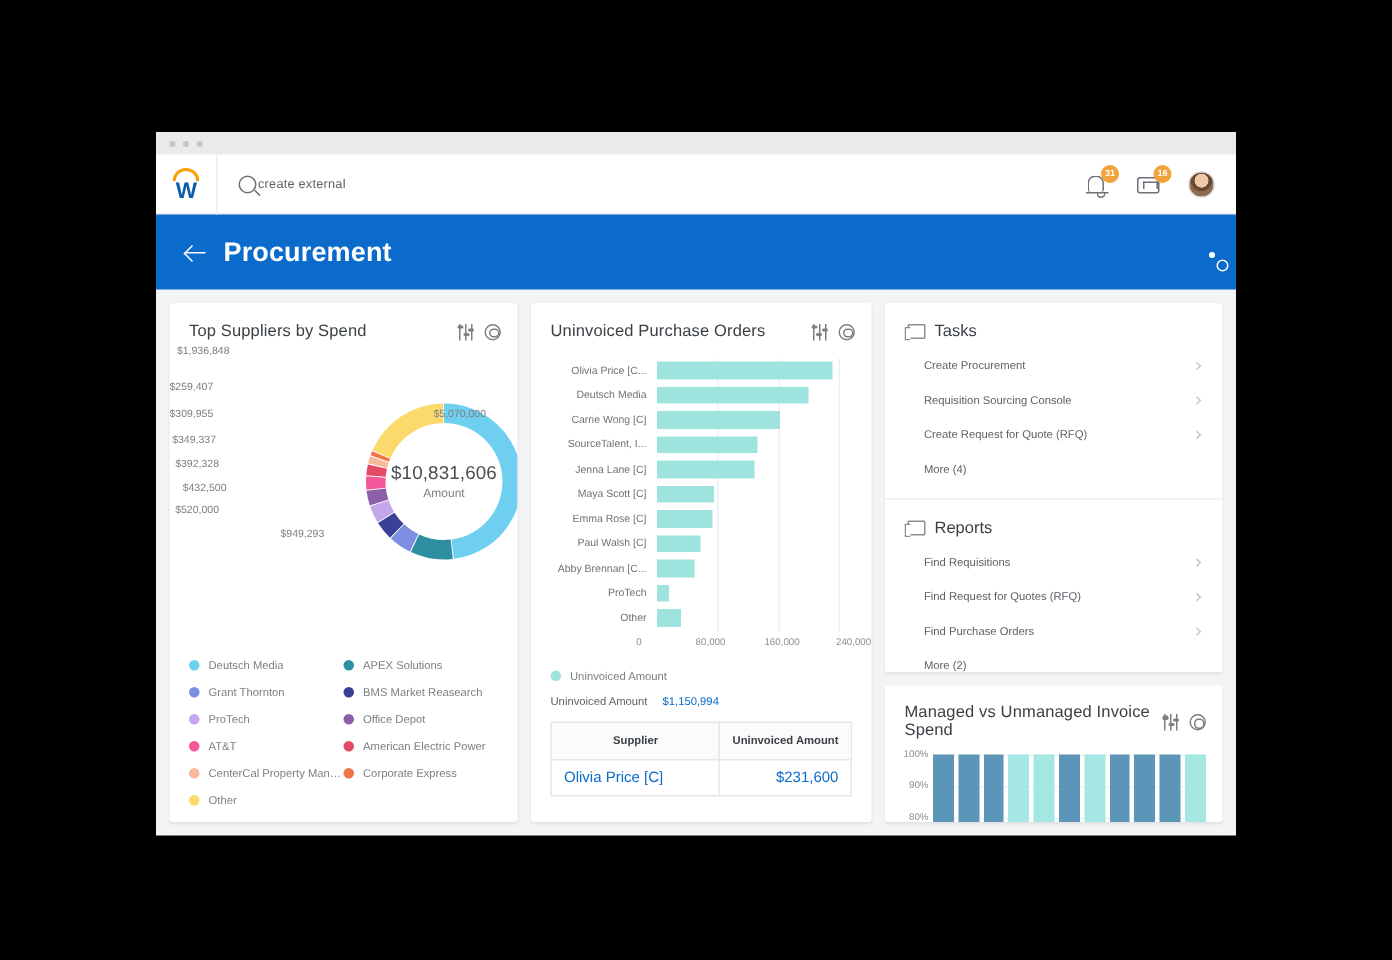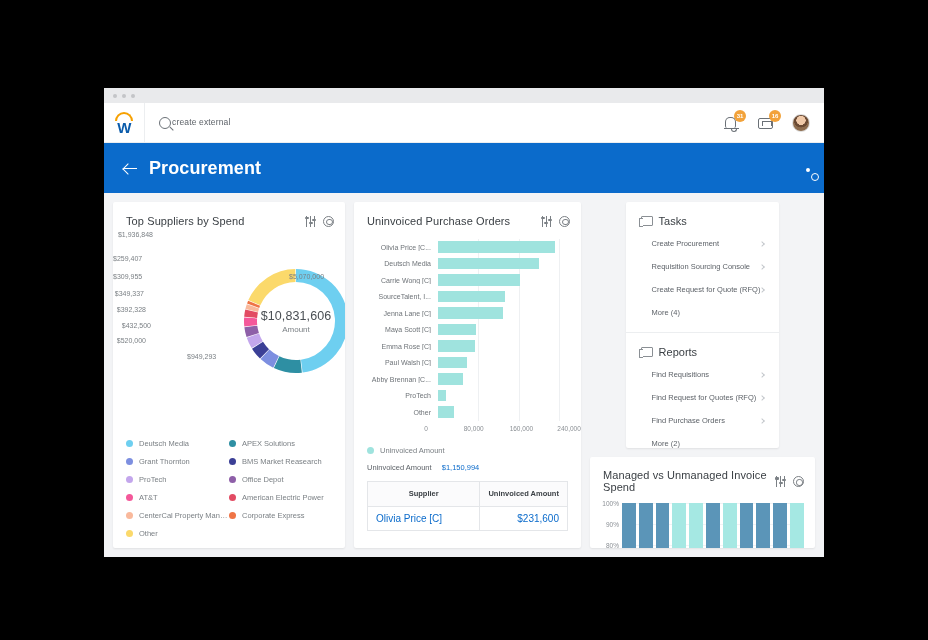--- a/index.html
+++ b/index.html
@@ -61,21 +61,21 @@
   .back-arrow { width:16px; height:16px; position:relative; margin-right:11px; flex:none; }
   .back-arrow::before { content:""; position:absolute; left:2px; top:7.5px; width:13px; height:1.5px; background:#fff; }
   .back-arrow::after { content:""; position:absolute; left:2px; top:4.5px; width:7px; height:7px;
                        border-left:1.5px solid #fff; border-bottom:1.5px solid #fff; transform:rotate(45deg); }
   .page-title { color:#fff; font-size:18px; font-weight:600; letter-spacing:.1px; }
   .header-gear { margin-left:auto; }
 
   
   .dash { display:flex; gap:9px; padding:9px; height:364px; }
   .col { display:flex; flex-direction:column; gap:9px; }
-  .col-a { width:232px; } .col-b { width:232px; } .col-c { width:230px;align-items:center; }
+  .col-a { width:232px; } .col-b { width:232px; } .col-c { width:230px; }
   .card { background:#fff; border-radius:2px; box-shadow:0 1px 2px rgba(0,0,0,.08); overflow:hidden; }
 
   .card-head { display:flex; align-items:center; padding:13px 11px 8px 13px; }
   .card-title { font-size:11px; color:#3b4045; font-weight:400; letter-spacing:.1px; flex:1; }
   .head-icons { display:flex; gap:7px; align-items:center; }
 
   
   .ico-filter { width:11px; height:11px; position:relative; }
   .ico-filter i { position:absolute; width:1.4px; background:#7b8085; top:0; height:11px; }
   .ico-filter i:nth-child(1){ left:1px; } .ico-filter i:nth-child(2){ left:4.8px; } .ico-filter i:nth-child(3){ left:8.6px; }

